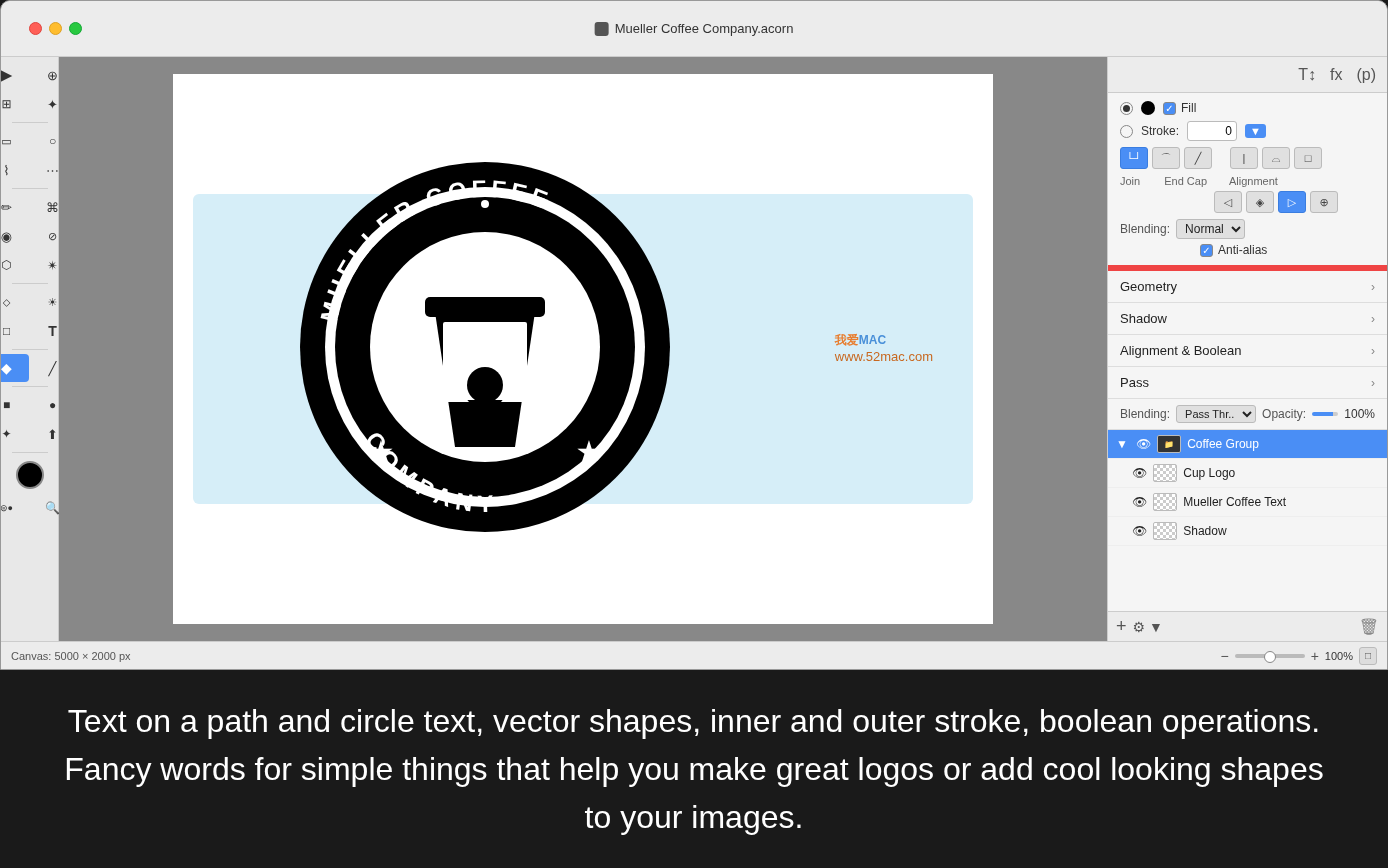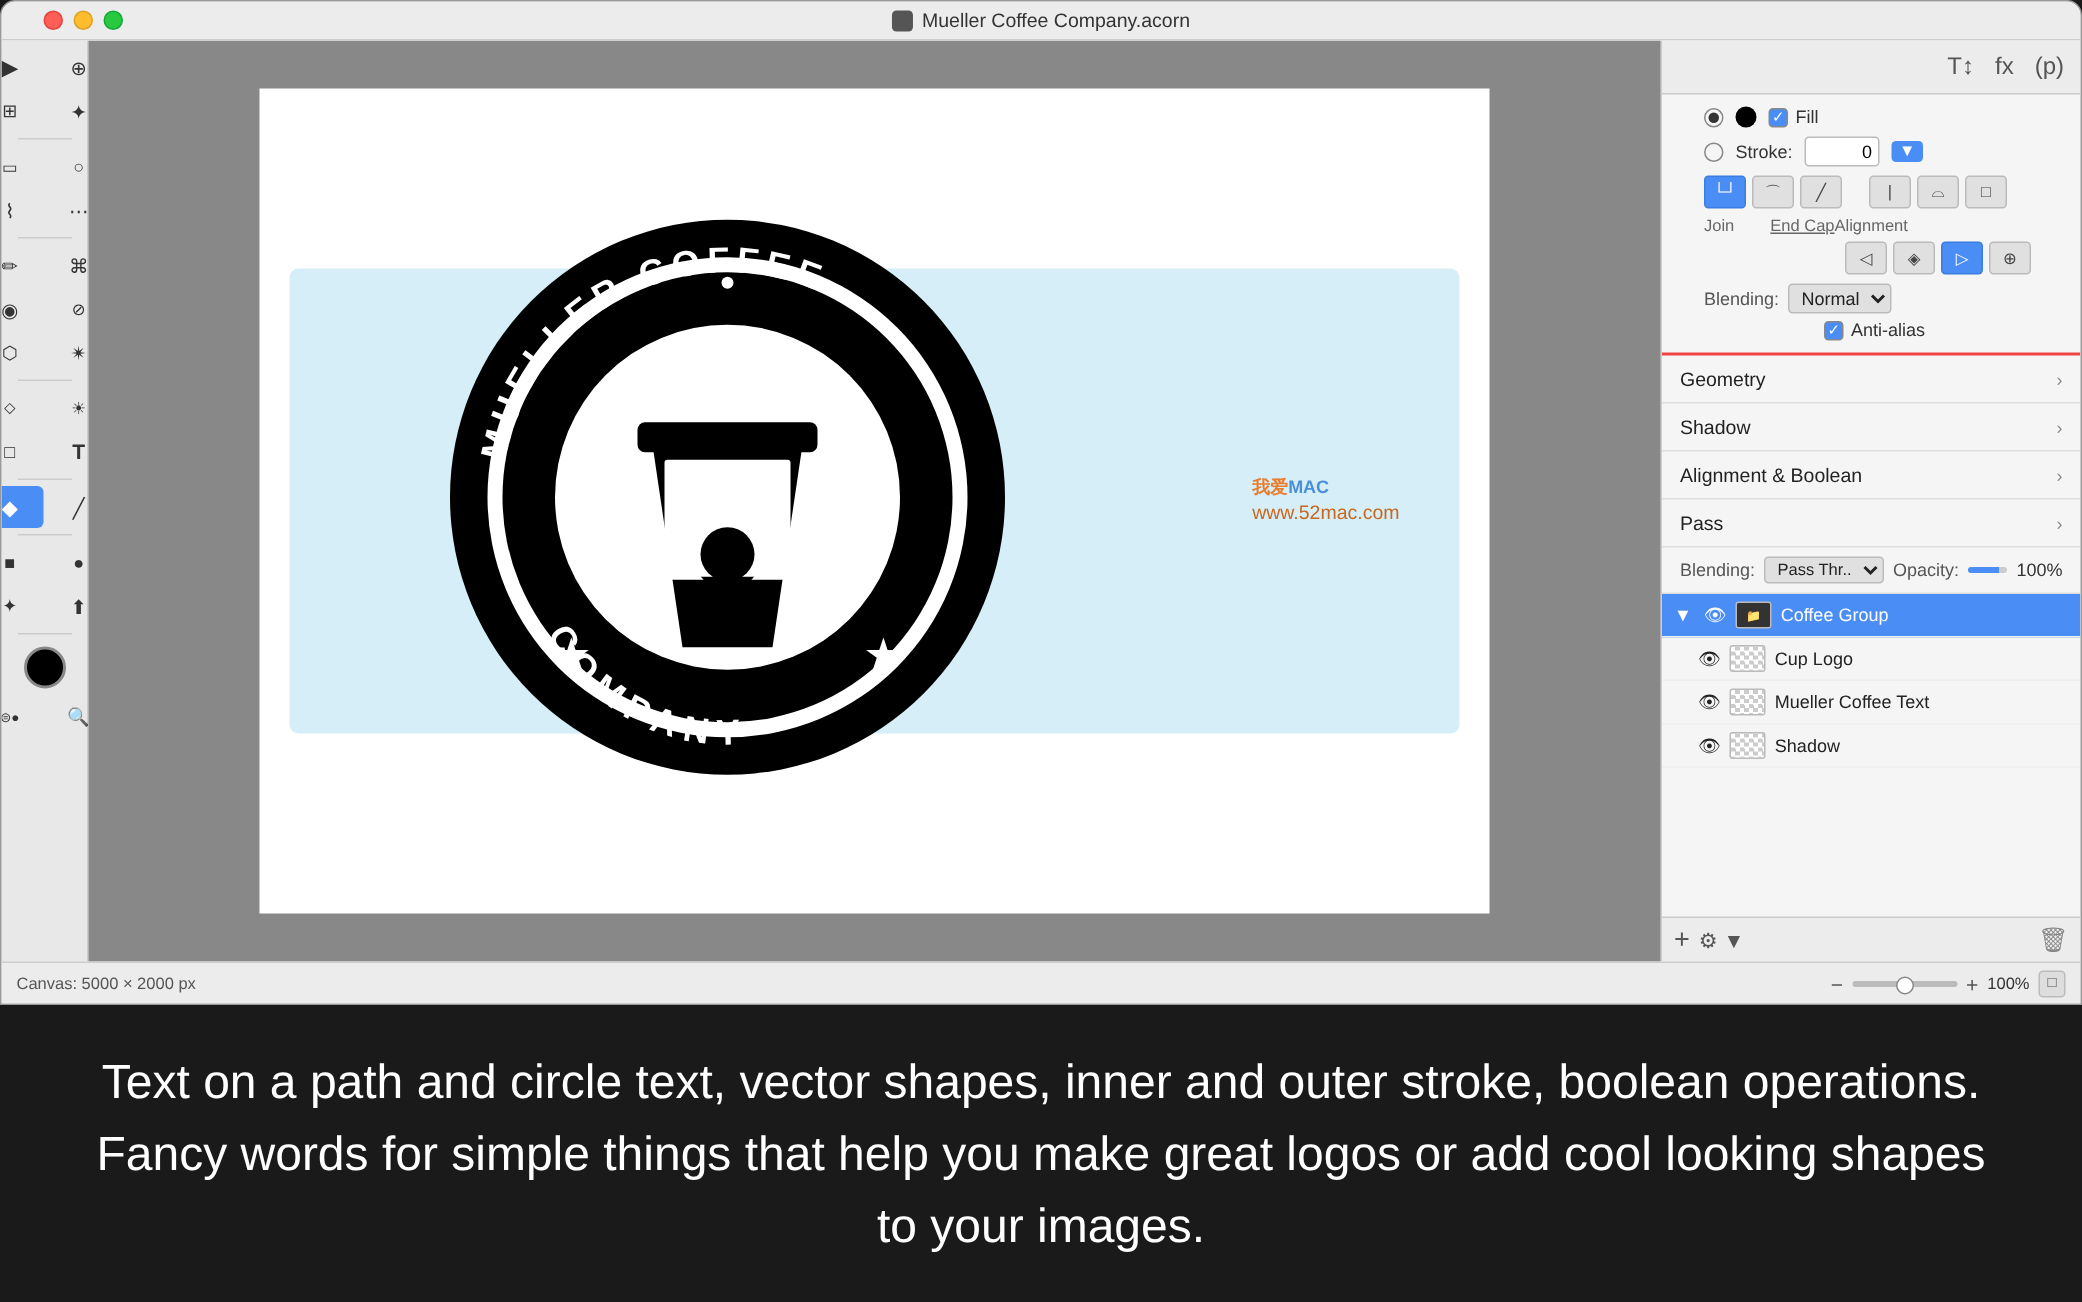--- a/index.html
+++ b/index.html
@@ -1,21 +1,21 @@
 <!DOCTYPE html>
 <html><head>
   <meta charset="utf-8">
   <style>
     * { box-sizing: border-box; margin: 0; padding: 0; }
     body { font-family: -apple-system, BlinkMacSystemFont, 'Helvetica Neue', Arial, sans-serif; background: #1a1a1a; width: 1388px; height: 868px; overflow: hidden; }
 
     
     .title-bar {
       background: #ececec;
-      height: 26px;
+      height: 56px;
       display: flex;
       align-items: center;
       padding: 0 28px;
       border-bottom: 1px solid #ccc;
       border-radius: 10px 10px 0 0;
       position: relative;
     }
     .window-controls { display: flex; gap: 7px; align-items: center; }
     .btn-close { width: 13px; height: 13px; border-radius: 50%; background: #ff5f57; border: 1px solid #e0443e; cursor: pointer; }
     .btn-min { width: 13px; height: 13px; border-radius: 50%; background: #ffbd2e; border: 1px solid #dea123; cursor: pointer; }
@@ -157,22 +157,22 @@
       padding: 6px 12px;
       background: #ececec;
       border-bottom: 1px solid #ccc;
       font-size: 13px;
       font-weight: 600;
       color: #222;
     }
     .section-chevron { color: #888; font-size: 12px; }
 
     .fill-stroke-body {
-      padding: 8px 28px;
-      border-bottom: 2px solid #ef4444;
+      padding: 8px 12px;
+      border-bottom: 6px solid #ef4444;
     }
 
     .fill-row {
       display: flex;
       align-items: center;
       gap: 8px;
       margin-bottom: 6px;
     }
     .radio-dot {
       width: 13px; height: 13px;
@@ -498,21 +498,21 @@
             <div class="path-btn">⌒</div>
             <div class="path-btn">╱</div>
             <span style="width:10px;"></span>
             <div class="path-btn">|</div>
             <div class="path-btn">⌓</div>
             <div class="path-btn">□</div>
           </div>
 
           <div style="display:flex; align-items:center; font-size:11px; color:#666; padding: 0 0 4px 0;">
             <span style="margin-right:24px;">Join</span>
-            <span style="text-decoration:underline;">End Cap</span>
+            <span style="margin-right:22px;">End Cap</span>
             <span>Alignment</span>
           </div>
 
           <div class="path-tool-row">
             <div style="width:90px;"></div>
             <div class="path-btn">◁</div>
             <div class="path-btn">◈</div>
             <div class="path-btn active">▷</div>
             <div class="path-btn">⊕</div>
           </div>

